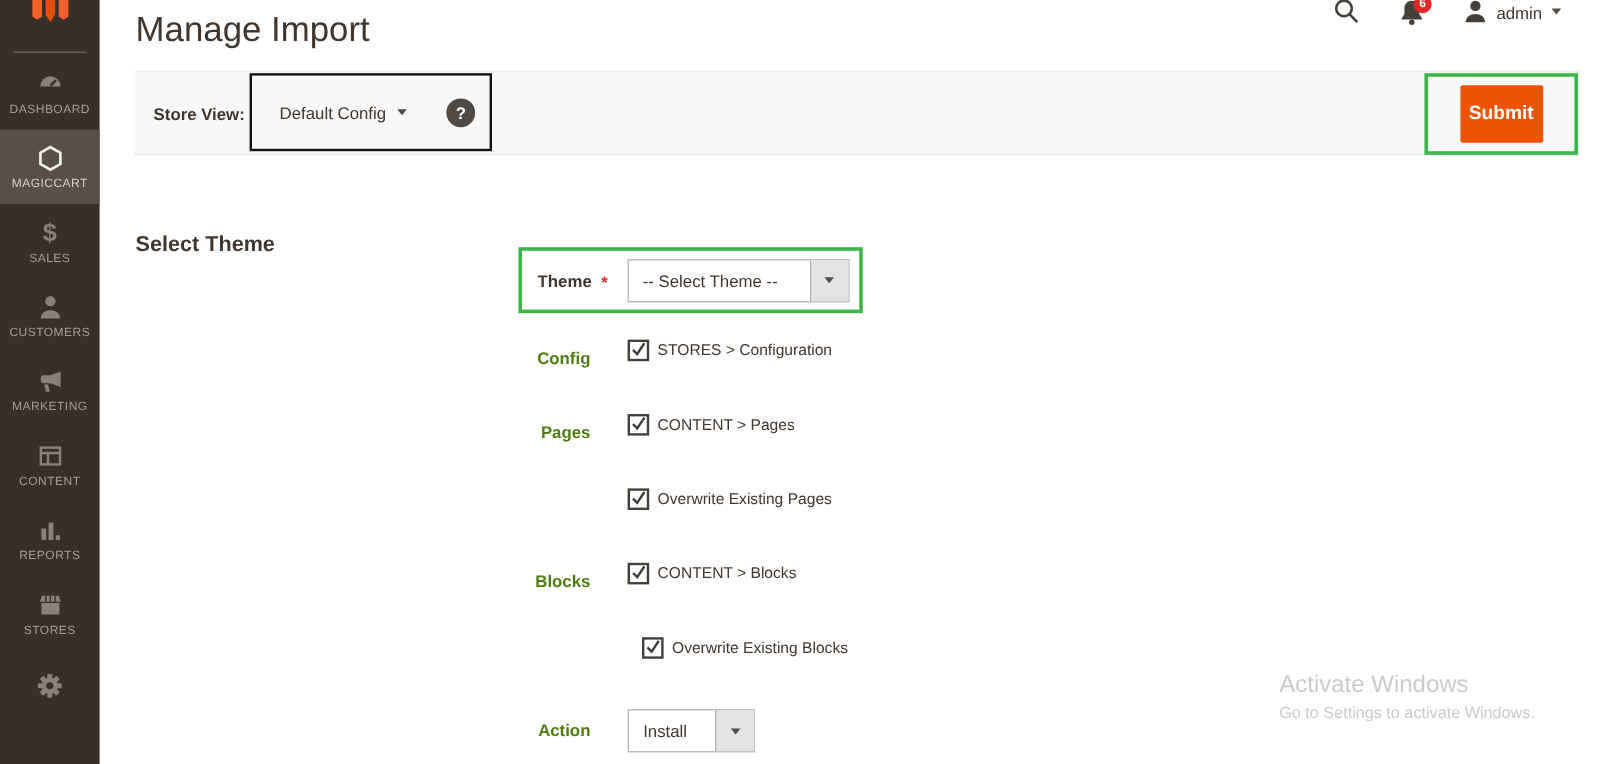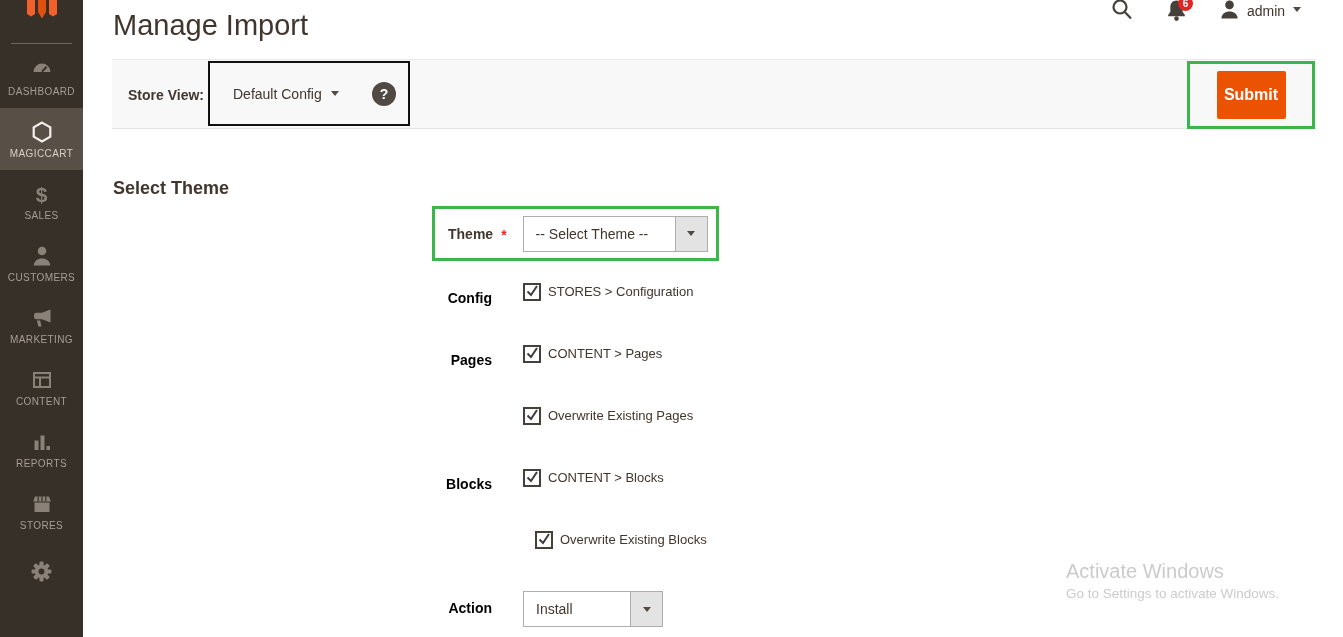--- a/index.html
+++ b/index.html
@@ -40,34 +40,34 @@
   .sv-select{display:flex;align-items:center;margin-left:16px;cursor:pointer;}
   .sv-value{font-size:14px;color:#41362d;margin-right:9px;margin-left:7px;}
   .help{margin-left:auto;margin-right:12px;width:24px;height:24px;border-radius:50%;background:#514943;color:#fff;
         font-size:14px;font-weight:bold;display:flex;align-items:center;justify-content:center;cursor:pointer;}
   .anno-green{border:3px solid #3cb54a;}
   .submit-wrap{position:absolute;left:1075px;top:1px;width:122px;height:62px;display:flex;align-items:center;justify-content:center;}
   .submit-btn{width:69px;height:48px;background:#eb5202;border:none;border-radius:2px;color:#fff;
               font-size:16px;font-weight:bold;font-family:"Liberation Sans",sans-serif;cursor:pointer;}
 
   
-  .section-heading{position:absolute;left:113px;top:163px;font-size:18px;font-weight:bold;color:#41362d;}
+  .section-heading{position:absolute;left:113px;top:178px;font-size:18px;font-weight:bold;color:#41362d;}
   .theme-box{position:absolute;left:432px;top:206px;width:281px;height:49px;display:flex;align-items:center;}
   .fld-label{font-size:14px;font-weight:bold;color:#41362d;}
   .req{color:#e02b27;font-size:14px;font-weight:bold;margin:3px 0 0 8px;}
   .msel{display:flex;align-items:stretch;background:#fff;border:1px solid #adadad;height:36px;box-sizing:border-box;cursor:pointer;}
   .msel-val{display:flex;align-items:center;padding:0 12px;font-size:14px;color:#41362d;flex:1;white-space:nowrap;text-align:right;}
   .msel-btn{width:31px;background:#e3e3e3;border-left:1px solid #adadad;display:flex;align-items:center;justify-content:center;}
   .theme-sel{margin-left:16px;width:185px;}
-  .row-label{position:absolute;width:112px;left:380px;text-align:right;font-size:14px;font-weight:bold;color:#000000;}
+  .row-label{position:absolute;width:112px;left:380px;text-align:right;font-size:14px;font-weight:bold;color:#4d7c0f;}
   .cb-row{position:absolute;left:523px;display:flex;align-items:flex-start;cursor:pointer;}
   .cb-box{width:14px;height:14px;border:2px solid #44403a;background:#fff;display:flex;align-items:center;justify-content:center;flex-shrink:0;}
   .cb-box svg{display:block;margin-top:-2px;}
   .cb-text{font-size:13px;color:#41362d;margin-left:7px;margin-top:1px;white-space:nowrap;}
-  .action-sel{position:absolute;left:523px;top:591px;width:140px;}
+  .action-sel{position:absolute;left:523px;top:591px;width:106px;}
 
   
   .wm1{position:absolute;left:1066px;top:560px;font-size:20px;font-weight:300;color:#cbcbcb;}
   .wm2{position:absolute;left:1066px;top:586px;font-size:13.5px;font-weight:300;color:#cbcbcb;}
 </style>
 </head>
 <body>
 
 <div class="screen">
 

